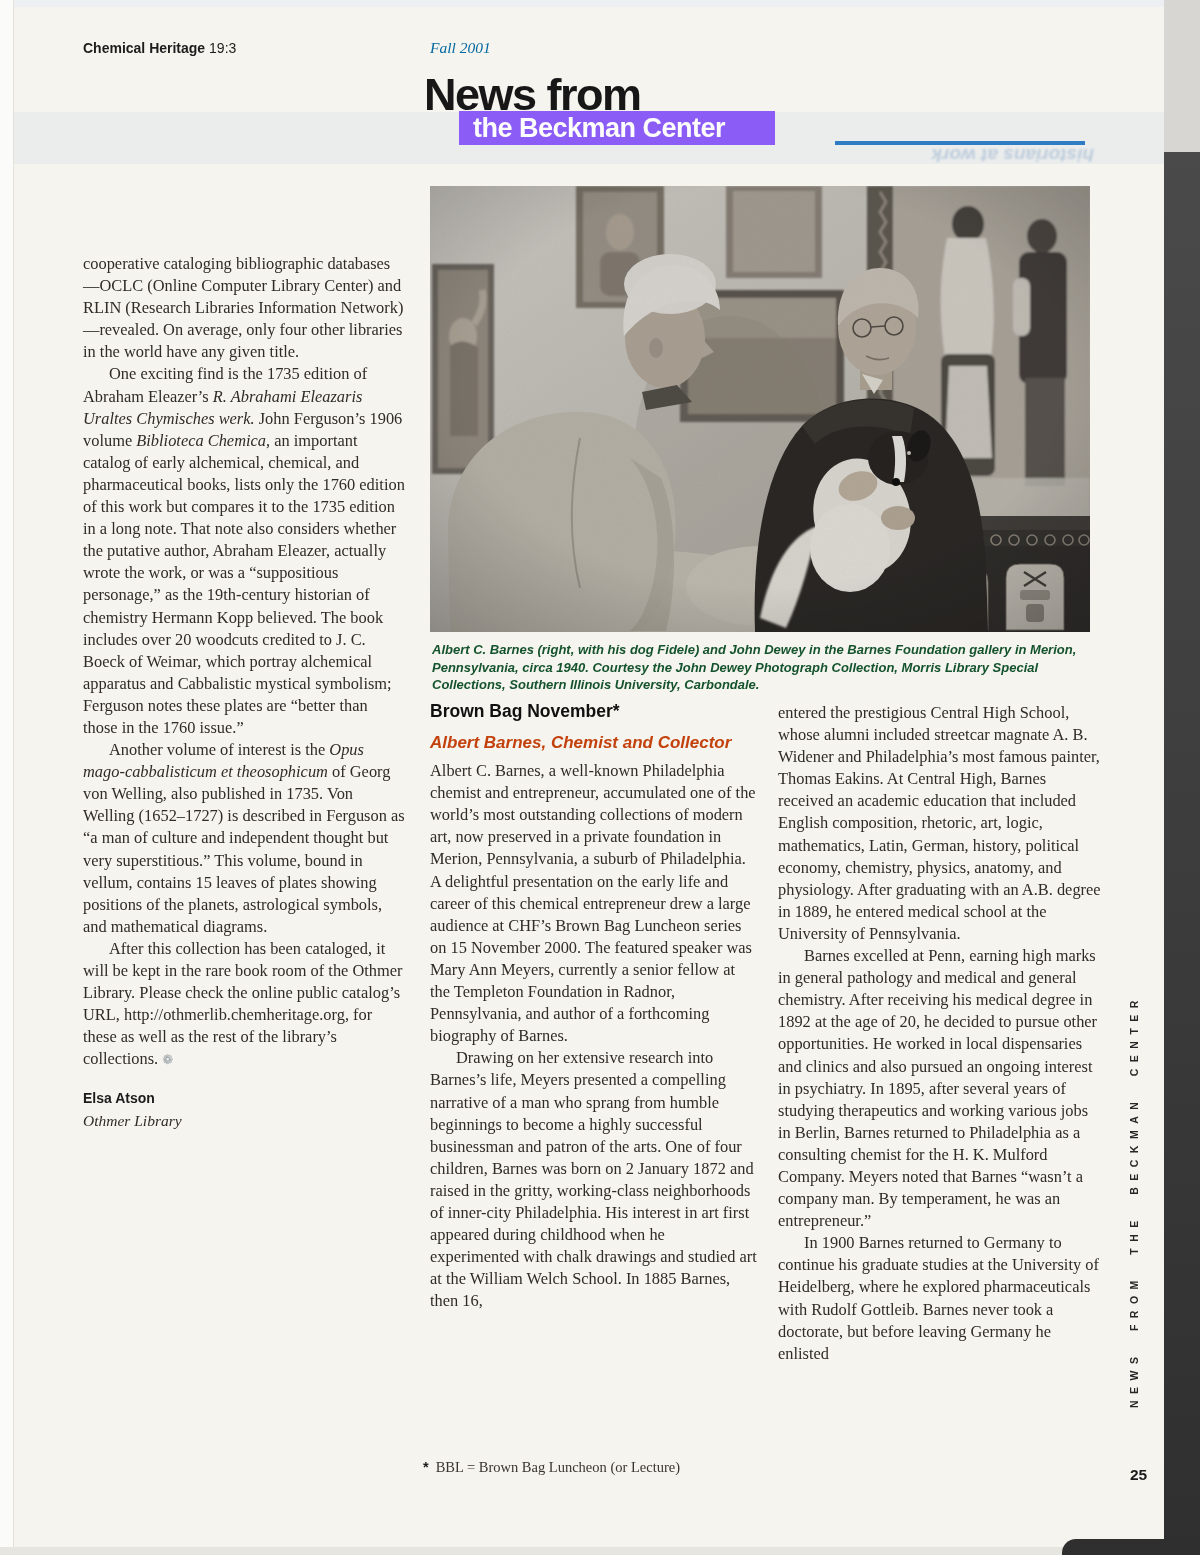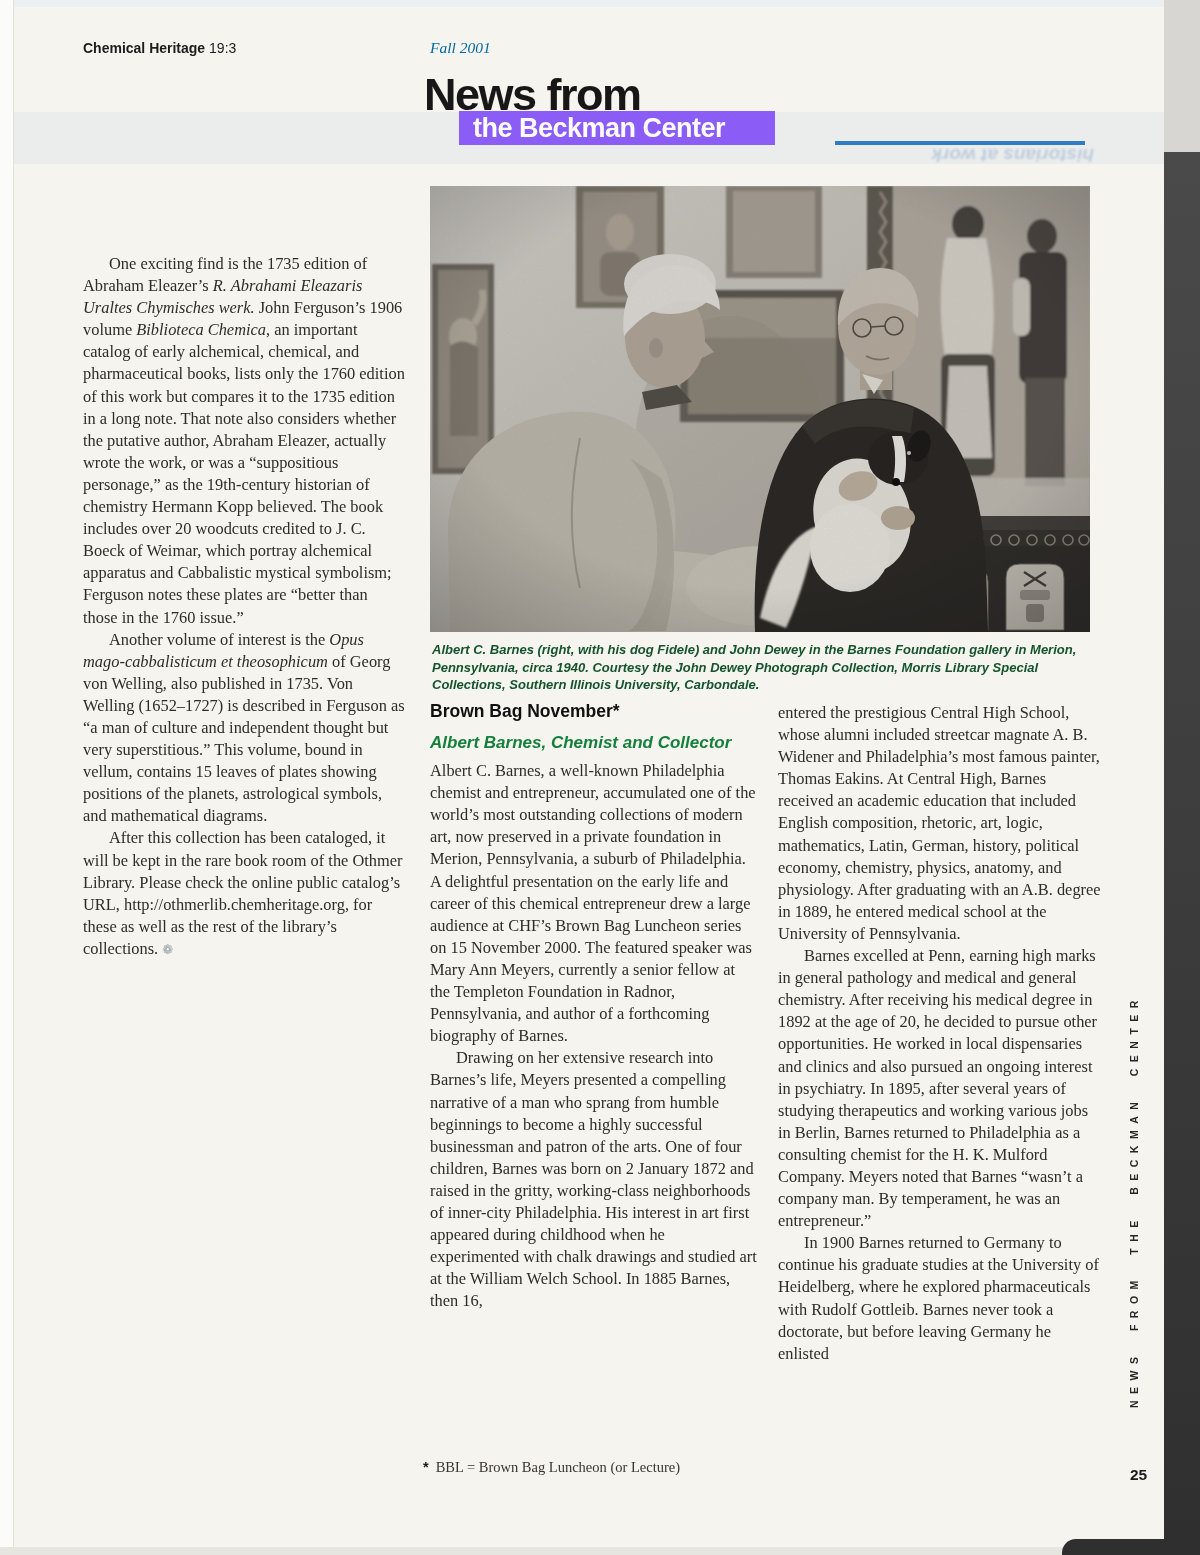--- a/index.html
+++ b/index.html
@@ -38,21 +38,21 @@
   
   .col{position:absolute;font-size:16.4px;line-height:22.1px;}
   .col p{margin:0;}
   .col p.ind{text-indent:26px;}
   .col em{font-style:italic;}
   .col1{left:83px;top:253px;width:322px;}
   .col2{left:430px;top:700px;width:328px;}
   .col3{left:778px;top:702px;width:326px;}
   .sec-head{margin:0 0 10px 0;font-family:"Liberation Sans",sans-serif;font-weight:700;font-size:17.5px;color:#101010;}
   .sub-head{margin:0 0 7px 0;font-family:"Liberation Sans",sans-serif;font-weight:700;font-style:italic;
-            font-size:17px;line-height:21px;color:#15803d;}
+            font-size:17px;line-height:21px;color:#c2410c;}
   .endmark{color:#97a0a6;font-size:13px;}
   .byline{margin-top:16px;}
   .byline-name{font-family:"Liberation Sans",sans-serif;font-weight:700;font-size:14px;color:#1c1c1c;}
   .byline-aff{font-style:italic;font-size:15.5px;color:#2f2c28;}
 
   .footnote{position:absolute;left:423px;top:1459px;font-size:14.5px;color:#383431;}
   .footnote .mark{font-family:"Liberation Sans",sans-serif;font-weight:700;margin-right:7px;color:#1a1a1a;}
 
   .vlabel{position:absolute;left:1128px;top:976px;height:450px;width:26px;
           writing-mode:vertical-rl;transform:rotate(180deg);text-align:center;
@@ -213,23 +213,28 @@
     <ellipse cx="428" cy="300" rx="20" ry="14" fill="#c0b3a0" transform="rotate(-20 428 300)"></ellipse>
     <ellipse cx="468" cy="332" rx="17" ry="12" fill="#b9ac99"></ellipse>
 
     <rect width="660" height="446" fill="url(#vign)"></rect>
     <rect width="660" height="446" filter="url(#noiseF)" opacity="0.16"></rect>
   </svg>
 
   <div class="caption">Albert C. Barnes (right, with his dog Fidele) and John Dewey in the Barnes Foundation gallery in Merion, Pennsylvania, circa 1940. Courtesy the John Dewey Photograph Collection, Morris Library Special Collections, Southern Illinois University, Carbondale.</div>
 
   <div class="col col1">
+    <p>cooperative cataloging bibliographic databases—OCLC (Online Computer Library Center) and RLIN (Research Libraries Information Network)—revealed. On average, only four other libraries in the world have any given title.</p>
     <p class="ind"><span>One exciting find is the 1735 edition of Abraham Eleazer’s </span><em>R. Abrahami Eleazaris Uraltes Chymisches werk.</em><span> John Ferguson’s 1906 volume </span><em>Biblioteca Chemica</em><span>, an important catalog of early alchemical, chemical, and pharmaceutical books, lists only the 1760 edition of this work but compares it to the 1735 edition in a long note. That note also considers whether the putative author, Abraham Eleazer, actually wrote the work, or was a “suppositious personage,” as the 19th-century historian of chemistry Hermann Kopp believed. The book includes over 20 woodcuts credited to J. C. Boeck of Weimar, which portray alchemical apparatus and Cabbalistic mystical symbolism; Ferguson notes these plates are “better than those in the 1760 issue.”</span></p>
     <p class="ind"><span>Another volume of interest is the </span><em>Opus mago-cabbalisticum et theosophicum</em><span> of Georg von Welling, also published in 1735. Von Welling (1652–1727) is described in Ferguson as “a man of culture and independent thought but very superstitious.” This volume, bound in vellum, contains 15 leaves of plates showing positions of the planets, astrological symbols, and mathematical diagrams.</span></p>
     <p class="ind"><span>After this collection has been cataloged, it will be kept in the rare book room of the Othmer Library. Please check the online public catalog’s URL, http://othmerlib.chemheritage.org, for these as well as the rest of the library’s collections.</span> <span class="endmark">❁</span></p>
+    <div class="byline">
+      <div class="byline-name">Elsa Atson</div>
+      <div class="byline-aff">Othmer Library</div>
+    </div>
   </div>
 
   <div class="col col2">
     <h2 class="sec-head">Brown Bag November*</h2>
     <h3 class="sub-head">Albert Barnes, Chemist and Collector</h3>
     <p>Albert C. Barnes, a well-known Philadelphia chemist and entrepreneur, accumulated one of the world’s most outstanding collections of modern art, now preserved in a private foundation in Merion, Pennsylvania, a suburb of Philadelphia. A delightful presentation on the early life and career of this chemical entrepreneur drew a large audience at CHF’s Brown Bag Luncheon series on 15 November 2000. The featured speaker was Mary Ann Meyers, currently a senior fellow at the Templeton Foundation in Radnor, Pennsylvania, and author of a forthcoming biography of Barnes.</p>
     <p class="ind">Drawing on her extensive research into Barnes’s life, Meyers presented a compelling narrative of a man who sprang from humble beginnings to become a highly successful businessman and patron of the arts. One of four children, Barnes was born on 2 January 1872 and raised in the gritty, working-class neighborhoods of inner-city Philadelphia. His interest in art first appeared during childhood when he experimented with chalk drawings and studied art at the William Welch School. In 1885 Barnes, then 16,</p>
   </div>
 
   <div class="col col3">

